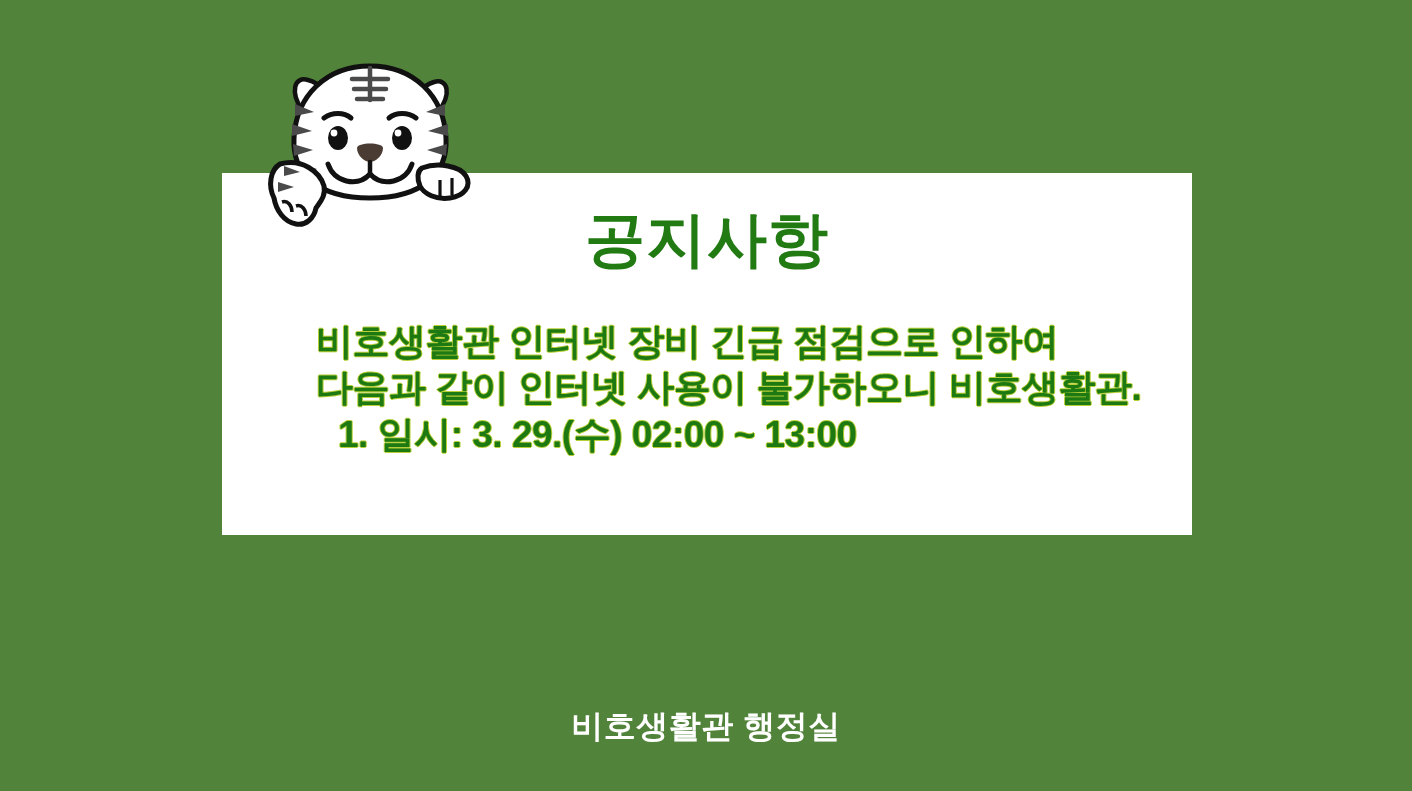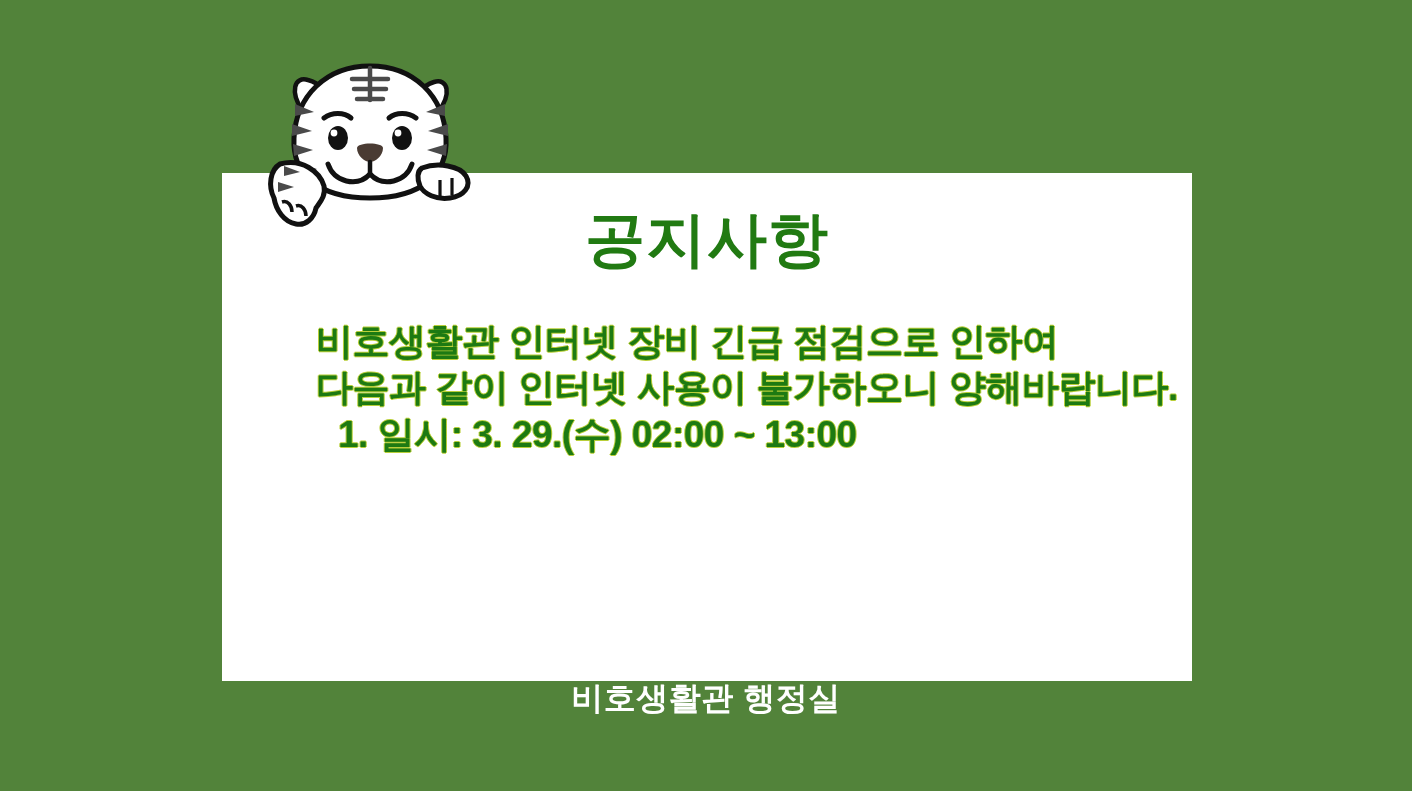--- a/index.html
+++ b/index.html
@@ -21,21 +21,21 @@
     background: #52833a;
     overflow: hidden;
   }
 
   
   #notice-card {
     position: absolute;
     left: 222px;
     top: 173px;
     width: 970px;
-    height: 508px;
+    height: 362px;
     background: #ffffff;
   }
 
   
   #notice-title {
     position: absolute;
     left: 0;
     top: 32px;
     width: 970px;
     text-align: center;
@@ -70,21 +70,21 @@
     margin-left: 36px;
   }
   #notice-body .line.indent {
     padding-left: 22px;
   }
 
   
   #footer-text {
     position: absolute;
     left: 0;
-    top: 677px;
+    top: 705px;
     width: 1412px;
     text-align: center;
     font-size: 32px;
     font-weight: bold;
     color: #ffffff;
     letter-spacing: 0.5px;
     white-space: pre;
   }
 
   
@@ -101,21 +101,21 @@
 <body>
 
 <div id="poster">
 
   <div id="notice-card">
 
     <div id="notice-title">공지사항</div>
 
     <div id="notice-body">
       <span class="line">비호생활관 인터넷 장비 긴급 점검으로 인하여</span>
-      <span class="line">다음과 같이 인터넷 사용이 불가하오니 양해바랍니다.</span>
+      <span class="line">다음과 같이 인터넷 사용이 불가하오니 비호생활관.</span>
       <span class="line indent">1. 일시: 3. 29.(수) 02:00 ~ 13:00</span>
     </div>
 
   </div>
 
   <div id="tiger-mascot">
     <svg width="216" height="180" viewBox="0 0 216 180" xmlns="http://www.w3.org/2000/svg">
 
       <path d="M40 58 C28 40 32 24 46 28 C58 31 68 42 72 52 Z" fill="#ffffff" stroke="#111111" stroke-width="4.5" stroke-linejoin="round"></path>
 

